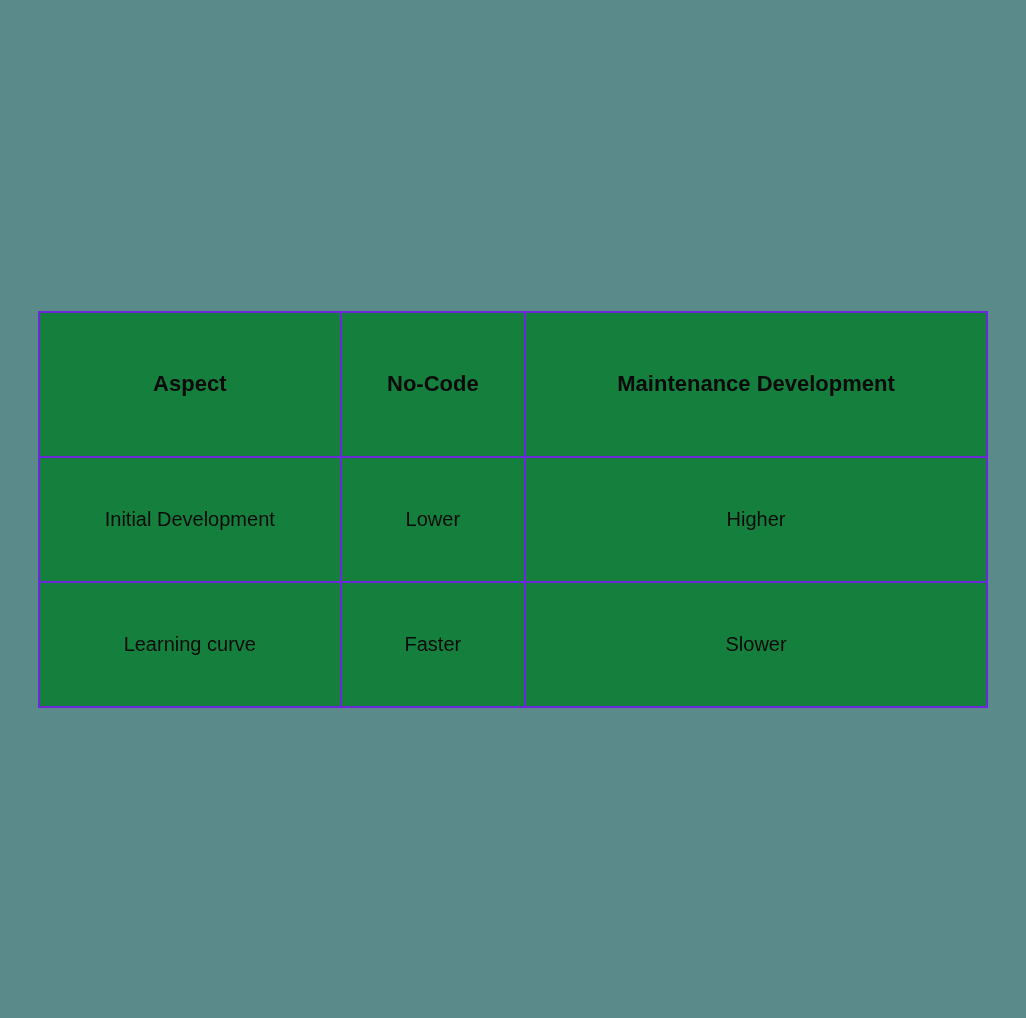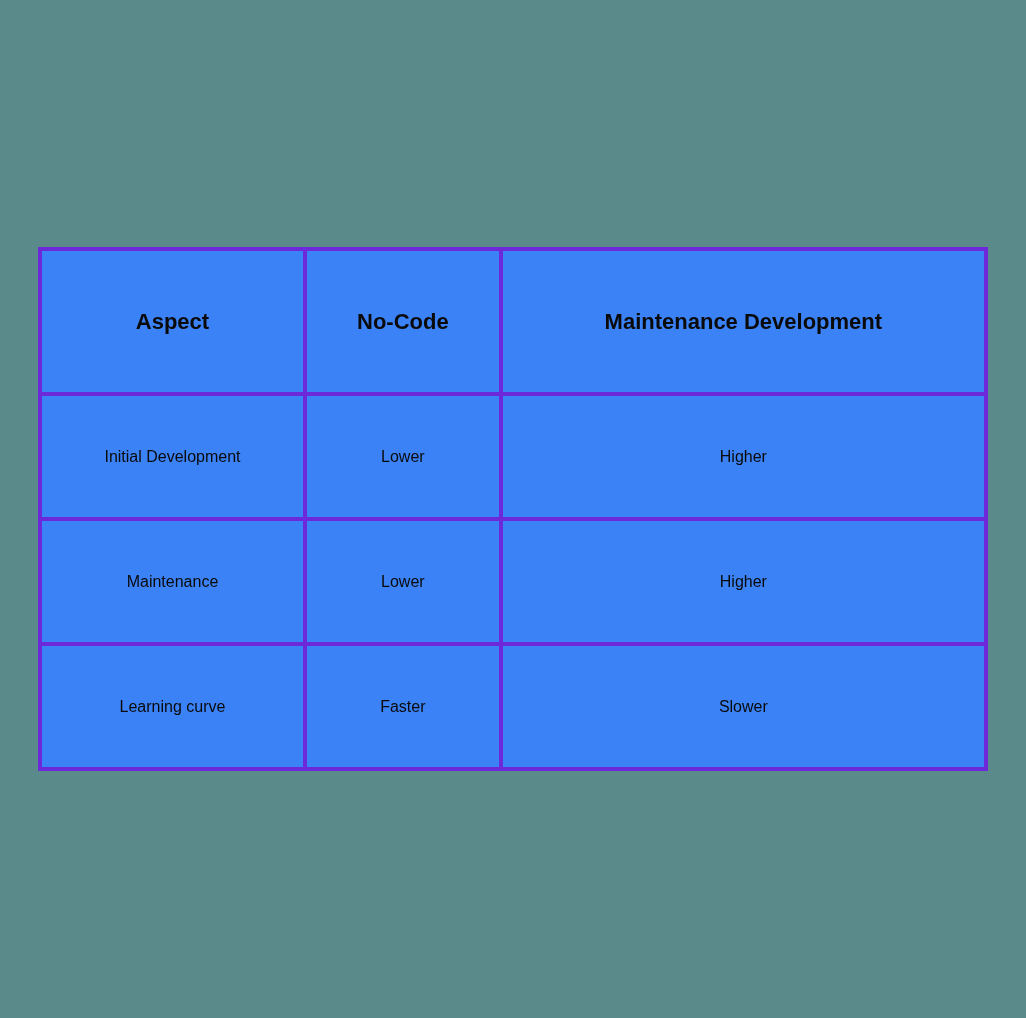--- a/index.html
+++ b/index.html
@@ -23,36 +23,36 @@
       padding: 20px;
     }
 
     table {
       border-collapse: collapse;
       border: 2.5px solid #1a1a1a;
       width: 950px;
     }
 
     th, td {
-      border: 4px solid #6d28d9;
+      border: 2px solid #6d28d9;
       text-align: center;
       vertical-align: middle;
       padding: 20px 15px;
       color: #0a0a0a;
-      background-color: #3b82f6;
+      background-color: #15803d;
     }
 
     th {
       font-weight: bold;
       font-size: 22px;
       height: 145px;
     }
 
     td {
-      font-size: 16px;
+      font-size: 20px;
       height: 105px;
     }
 
     td:first-child {
       height: 125px;
     }
 
     tr:nth-child(1) td {
       height: 125px;
     }
@@ -80,24 +80,19 @@
         </th>
       </tr>
     </thead>
     <tbody>
       <tr>
         <td>Initial Development</td>
         <td>Lower</td>
         <td>Higher</td>
       </tr>
       <tr>
-        <td>Maintenance</td>
-        <td>Lower</td>
-        <td>Higher</td>
-      </tr>
-      <tr>
         <td>Learning curve</td>
         <td>Faster</td>
         <td>Slower</td>
       </tr>
     </tbody>
   </table>
 </div>
 
 </body></html>

